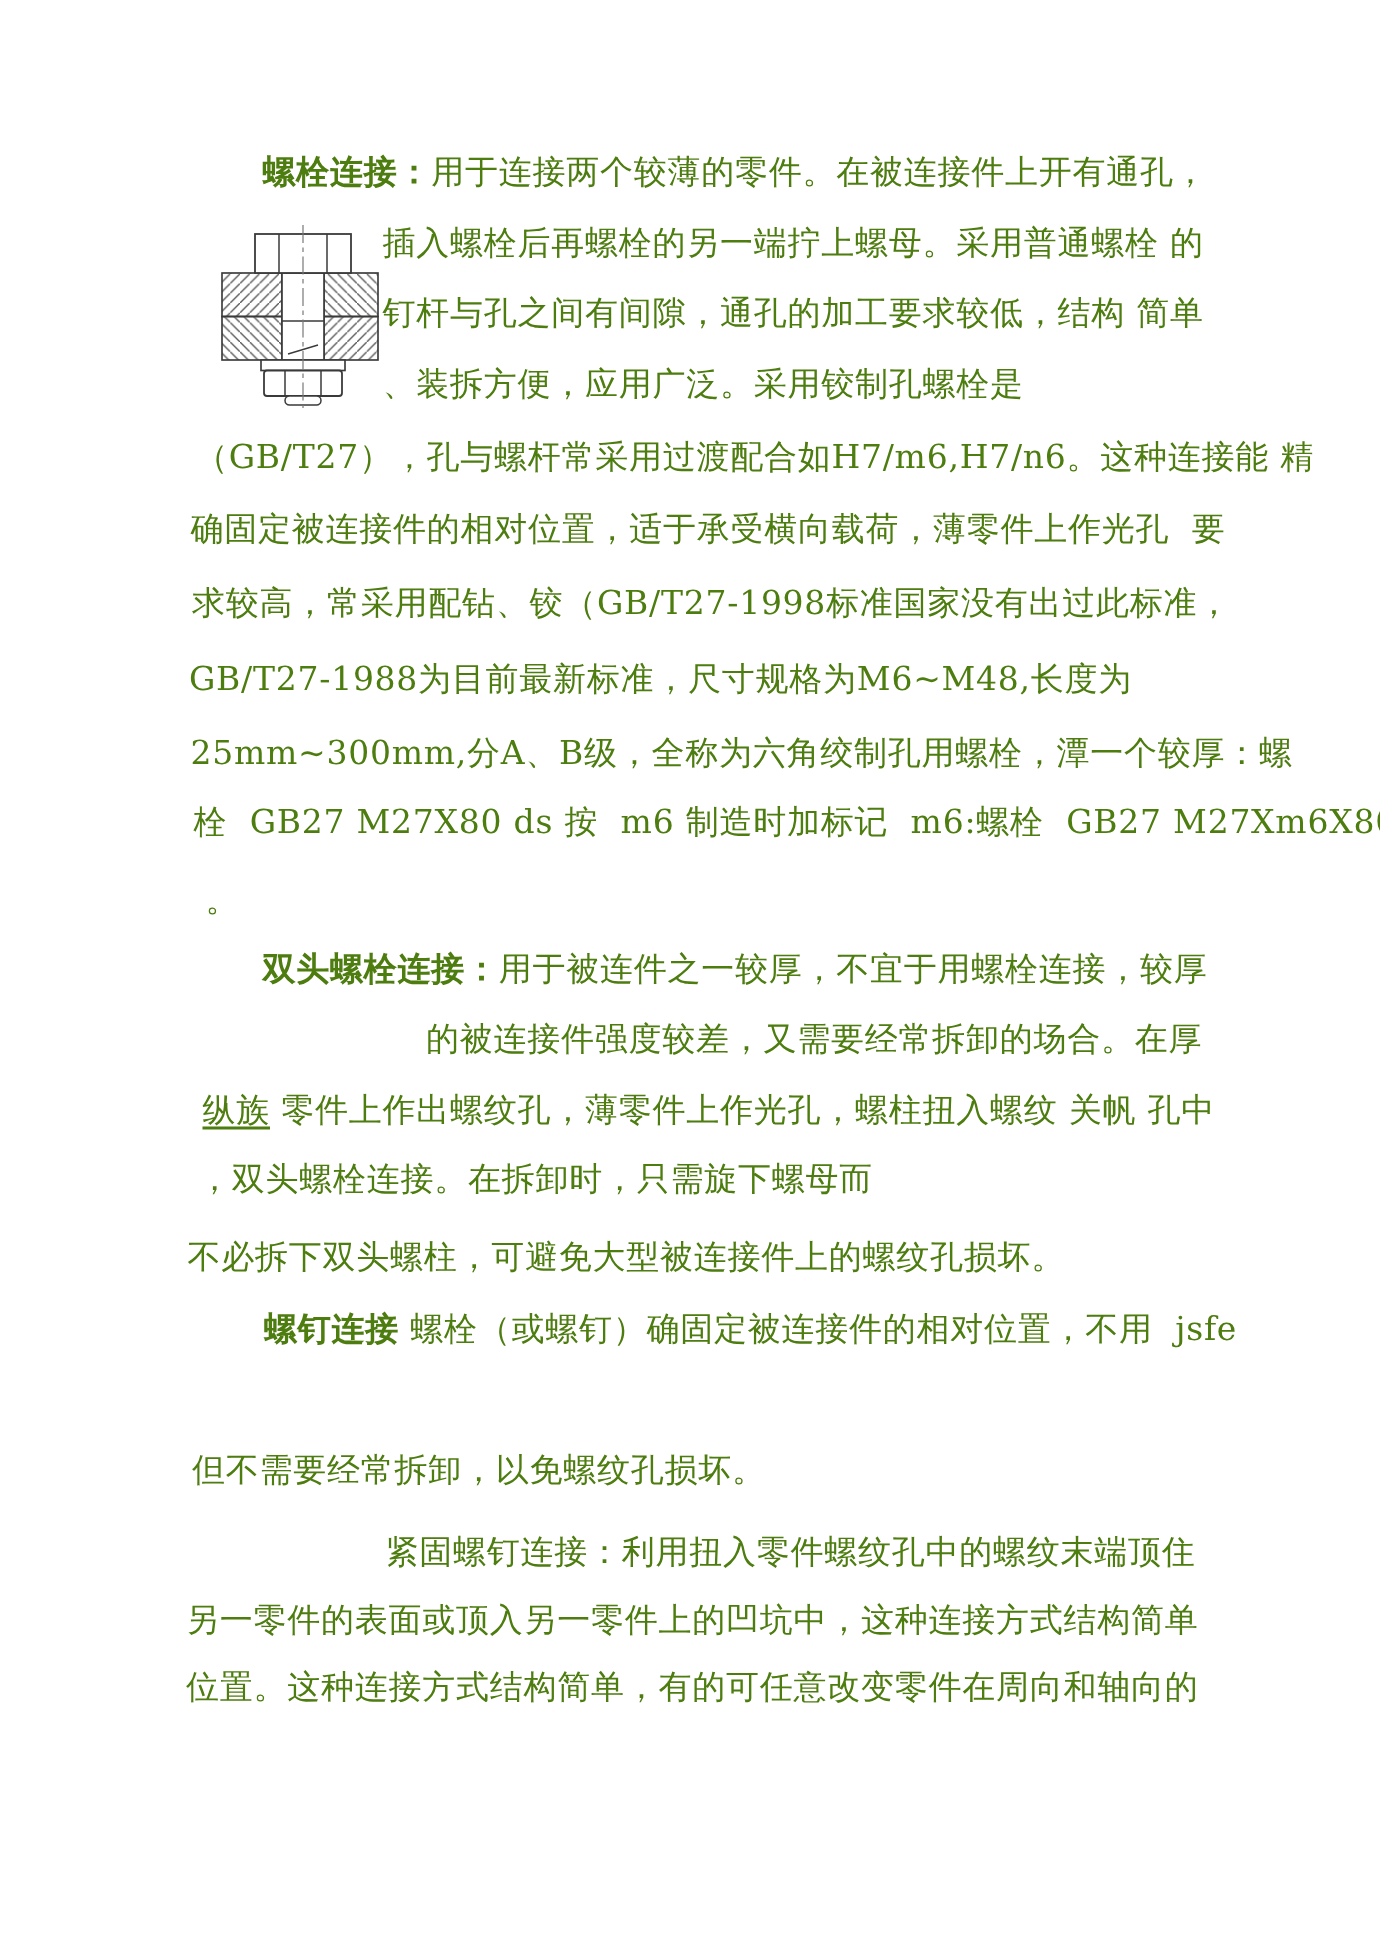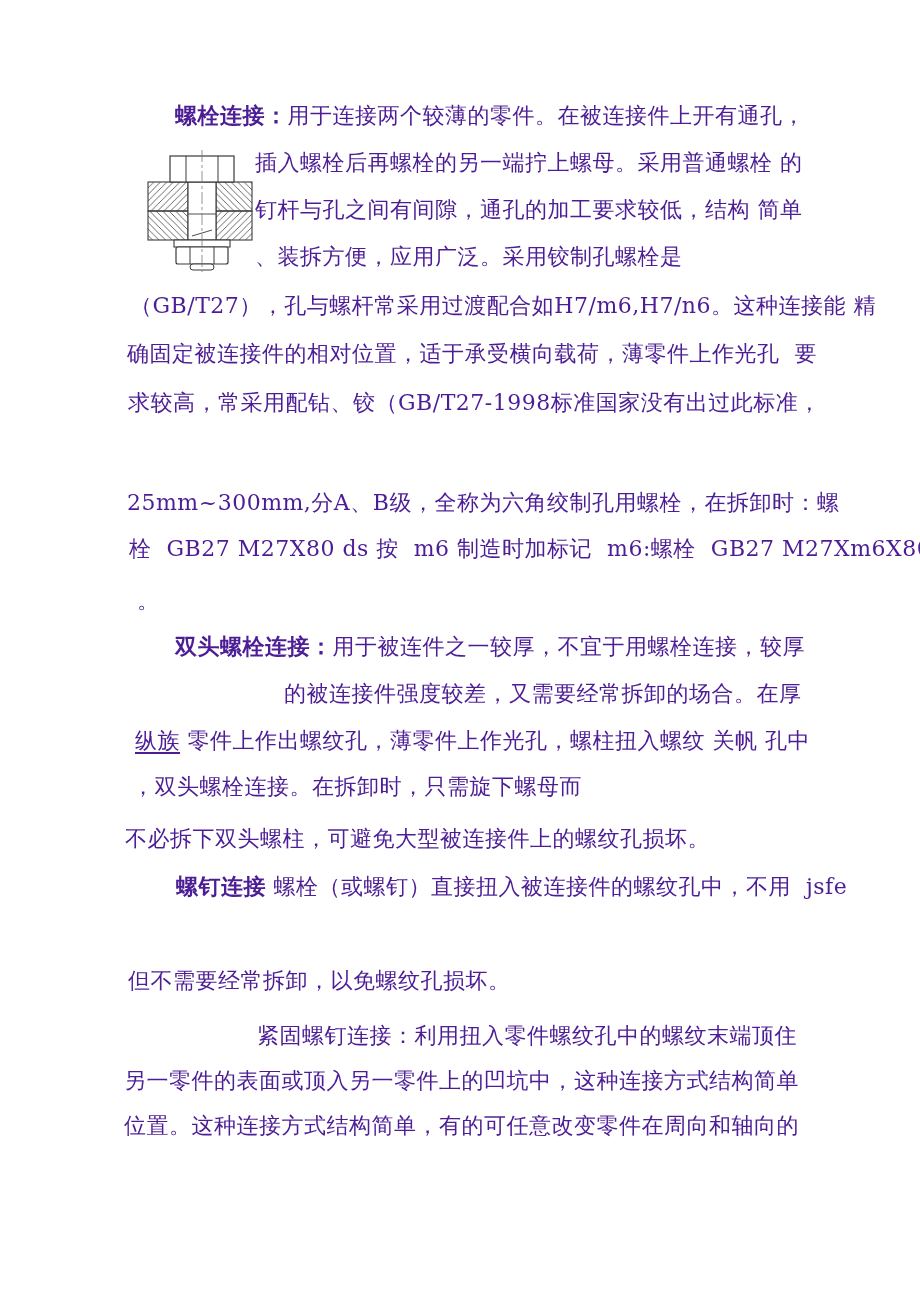--- a/index.html
+++ b/index.html
@@ -11,21 +11,21 @@
     position:relative;
     overflow:hidden;
   }
   .page{position:absolute;inset:0;background:#ffffff;}
   .line{
     position:absolute;
     font-size:22px;
     line-height:30px;
     white-space:pre;
     letter-spacing:0.5px;
-    color:#4c1d95;
+    color:#4d7c0f;
   }
   .line .bold{font-weight:bold;}
   .line .underline{text-decoration:underline;text-underline-offset:4px;}
   .figure{position:absolute;left:147px;top:150px;width:106px;height:122px;}
   .figure svg{display:block;width:100%;height:100%;}
 </style>
 </head>
 <body>
 
 <div class="page">
@@ -66,30 +66,31 @@
     </svg>
   </div>
 
   <div class="line" style="top:100px;left:175px"><span class="bold">螺栓连接：</span><span>用于连接两个较薄的零件。在被连接件上开有通孔，</span></div>
   <div class="line" style="top:148px;left:255px"><span>插入螺栓后再螺栓的另一端拧上螺母。采用普通螺栓 的</span></div>
   <div class="line" style="top:195px;left:255px"><span>钉杆与孔之间有间隙，通孔的加工要求较低，结构 简单</span></div>
   <div class="line" style="top:242px;left:255px"><span>、装拆方便，应用广泛。采用铰制孔螺栓是</span></div>
   <div class="line" style="top:291px;left:130px"><span>（GB/T27），孔与螺杆常采用过渡配合如H7/m6,H7/n6。这种连接能 精</span></div>
   <div class="line" style="top:339px;left:127px"><span>确固定被连接件的相对位置，适于承受横向载荷，薄零件上作光孔  要</span></div>
   <div class="line" style="top:388px;left:128px"><span>求较高，常采用配钻、铰（GB/T27-1998标准国家没有出过此标准，</span></div>
-  <div class="line" style="top:488px;left:127px"><span>25mm~300mm,分A、B级，全称为六角绞制孔用螺栓，在拆卸时：螺</span></div>
+  <div class="line" style="top:439px;left:126px"><span>GB/T27-1988为目前最新标准，尺寸规格为M6~M48,长度为</span></div>
+  <div class="line" style="top:488px;left:127px"><span>25mm~300mm,分A、B级，全称为六角绞制孔用螺栓，潭一个较厚：螺</span></div>
   <div class="line" style="top:534px;left:129px"><span>栓  GB27 M27X80 ds 按  m6 制造时加标记  m6:螺栓  GB27 M27Xm6X80）</span></div>
   <div class="line" style="top:586px;left:137px"><span>。</span></div>
 
   <div class="line" style="top:631px;left:175px"><span class="bold">双头螺栓连接：</span><span>用于被连件之一较厚，不宜于用螺栓连接，较厚</span></div>
   <div class="line" style="top:679px;left:284px"><span>的被连接件强度较差，又需要经常拆卸的场合。在厚</span></div>
   <div class="line" style="top:726px;left:135px"><span class="underline">纵族</span><span> 零件上作出螺纹孔，薄零件上作光孔，螺柱扭入螺纹 关帆 孔中</span></div>
   <div class="line" style="top:772px;left:132px"><span>，双头螺栓连接。在拆卸时，只需旋下螺母而</span></div>
   <div class="line" style="top:824px;left:125px"><span>不必拆下双头螺柱，可避免大型被连接件上的螺纹孔损坏。</span></div>
 
-  <div class="line" style="top:871px;left:176px"><span class="bold">螺钉连接</span><span> 螺栓（或螺钉）直接扭入被连接件的螺纹孔中，不用  jsfe</span></div>
+  <div class="line" style="top:871px;left:176px"><span class="bold">螺钉连接</span><span> 螺栓（或螺钉）确固定被连接件的相对位置，不用  jsfe</span></div>
   <div class="line" style="top:1021px;left:257px"><span>紧固螺钉连接：利用扭入零件螺纹孔中的螺纹末端顶住</span></div>
 
   <div class="line" style="top:966px;left:128px"><span>但不需要经常拆卸，以免螺纹孔损坏。</span></div>
   <div class="line" style="top:1066px;left:124px"><span>另一零件的表面或顶入另一零件上的凹坑中，这种连接方式结构简单</span></div>
   <div class="line" style="top:1111px;left:124px"><span>位置。这种连接方式结构简单，有的可任意改变零件在周向和轴向的</span></div>
 
 </div>
 
 </body></html>

